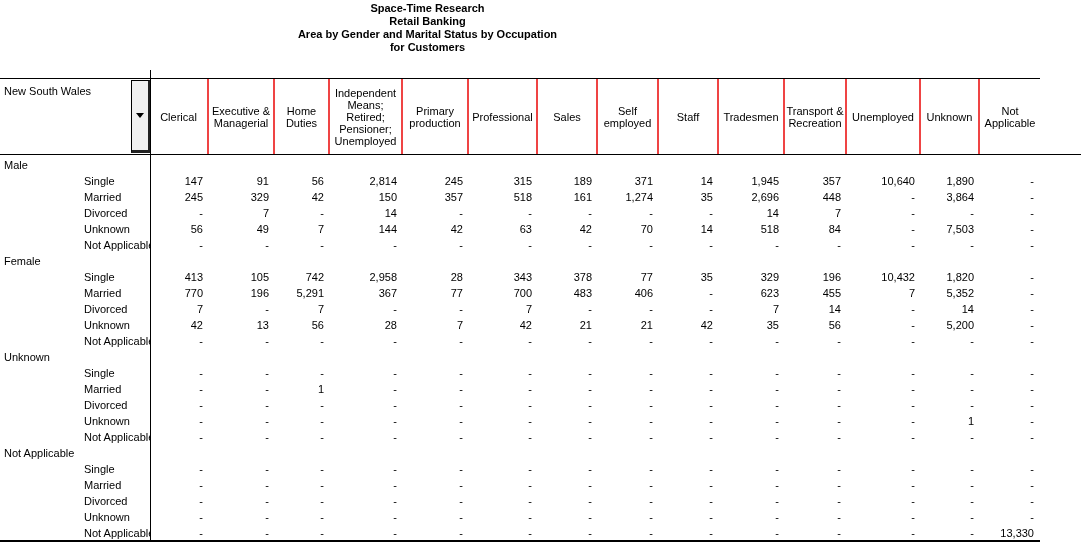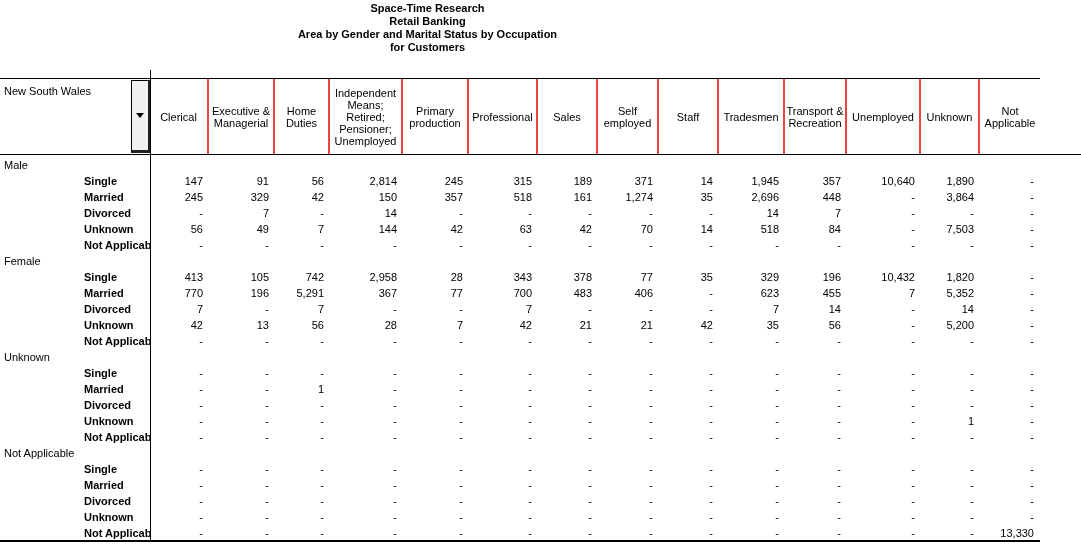--- a/index.html
+++ b/index.html
@@ -47,21 +47,21 @@
   .hcell:last-child { border-right:none; }
 
   
   #body-rows { position:absolute; left:0; top:157px; width:1040px; }
   .trow {
     display:grid; height:16px; line-height:16px;
     grid-template-columns:150px 59px 66px 55px 73px 66px 69px 60px 61px 60px 66px 62px 74px 59px 60px;
   }
   .rlabel { white-space:nowrap; overflow:hidden; }
   .rlabel.group { padding-left:4px; }
-  .rlabel.sub { padding-left:84px;font-weight:bold; }
+  .rlabel.sub { padding-left:84px; }
   .dcell { text-align:right; padding-right:6px; white-space:nowrap; }
 </style>
 </head>
 <body>
 
 <div id="screen">
 
   <div class="title-block">
     <div class="title-line">Space-Time Research</div>
     <div class="title-line">Retail Banking</div>

